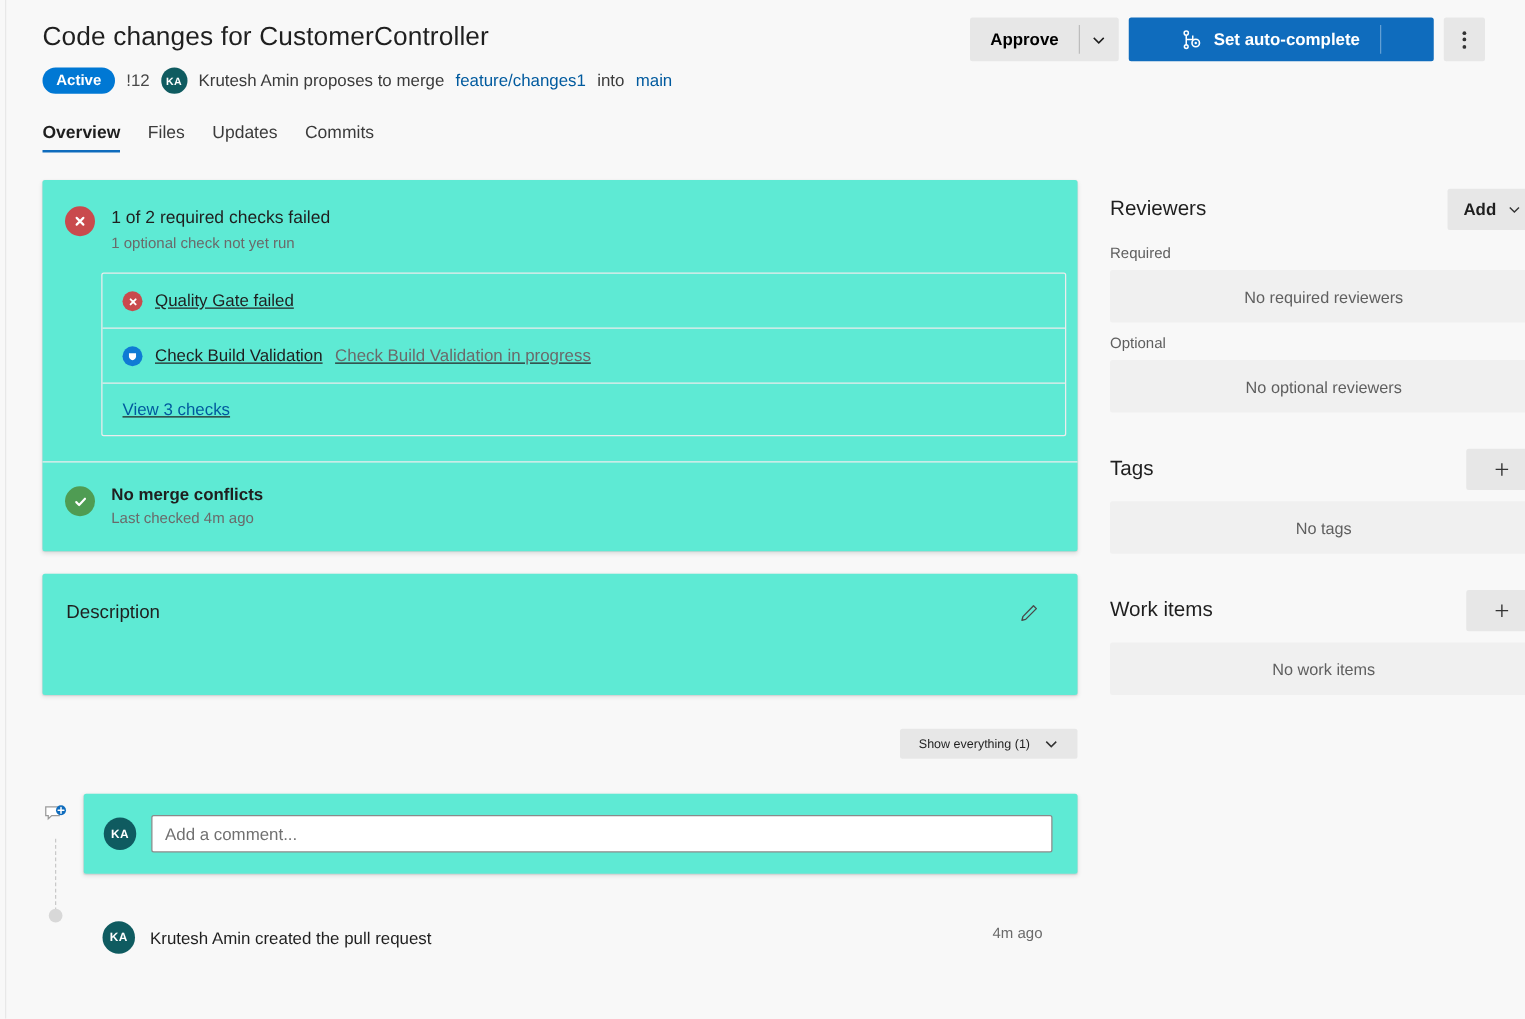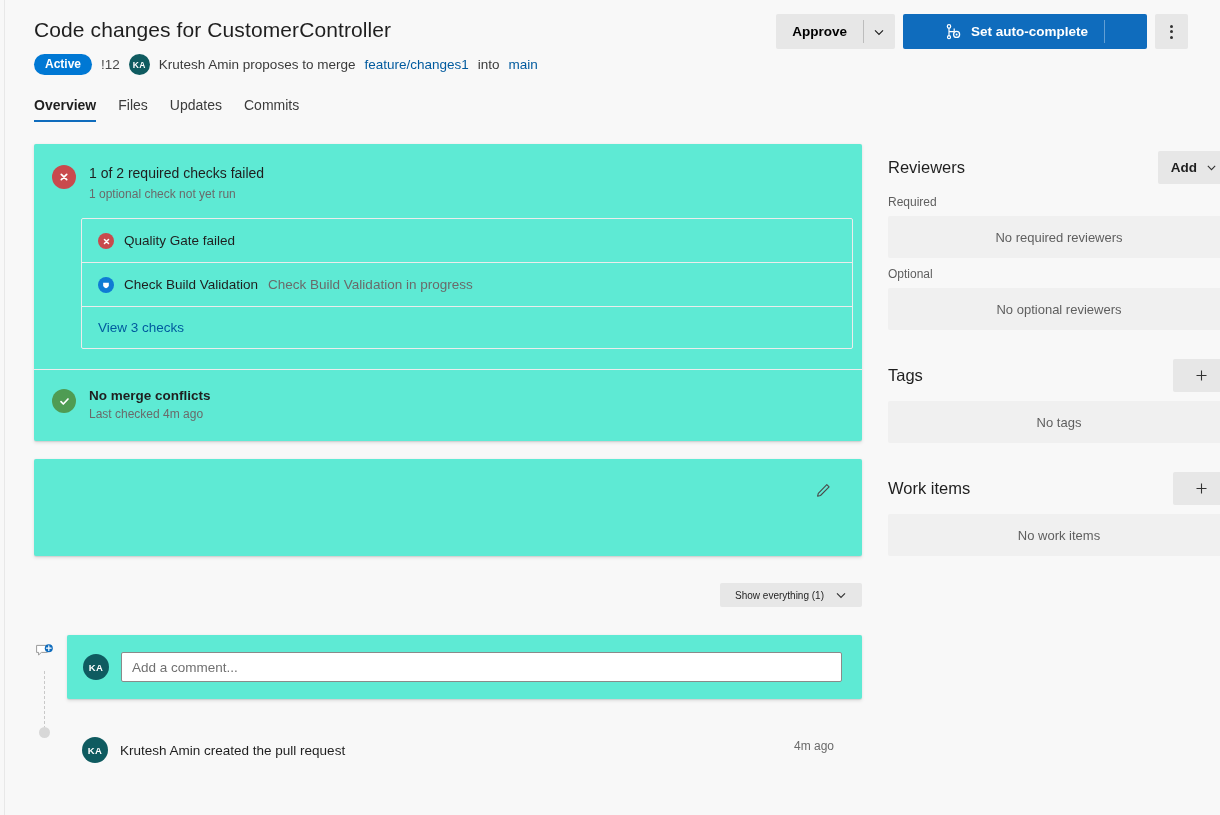--- a/index.html
+++ b/index.html
@@ -197,20 +197,21 @@
   .ico-circle.small { width: 16px; height: 16px; }
   .ico-circle.blue { background: #0f7bd4; }
 
   .checks-title { font-size: 14px; color: #1f1f1f; line-height: 19px; }
   .checks-sub { font-size: 12px; color: #6a6a6a; margin-top: 4px; }
 
   .checks-list {
     margin: 17px 9px 20px 47px;
     border: 1px solid #ececec;
     border-radius: 2px;
+    text-decoration: underline;
   }
   .check-row {
     display: flex;
     align-items: center;
     gap: 10px;
     padding: 13px 16px;
     font-size: 13.5px;
     color: #1f1f1f;
     border-bottom: 1px solid #ececec;
   }
@@ -515,20 +516,21 @@
             </svg>
           </div>
           <div>
             <div class="merge-title">No merge conflicts</div>
             <div class="merge-sub">Last checked 4m ago</div>
           </div>
         </div>
       </div>
 
       <div class="card desc-card">
+        <div class="desc-title">Description</div>
         <div class="pencil">
           <svg width="17" height="17" viewBox="0 0 17 17">
             <path d="M11.8 2.6 L14.1 4.9 L5.5 13.5 L2.6 14.2 L3.3 11.3 Z" fill="none" stroke="#4a4a4a" stroke-width="1.1" stroke-linejoin="round"></path>
           </svg>
         </div>
       </div>
 
       <div class="filter-row">
         <div class="filter-btn">
           <span>Show everything (1)</span>

